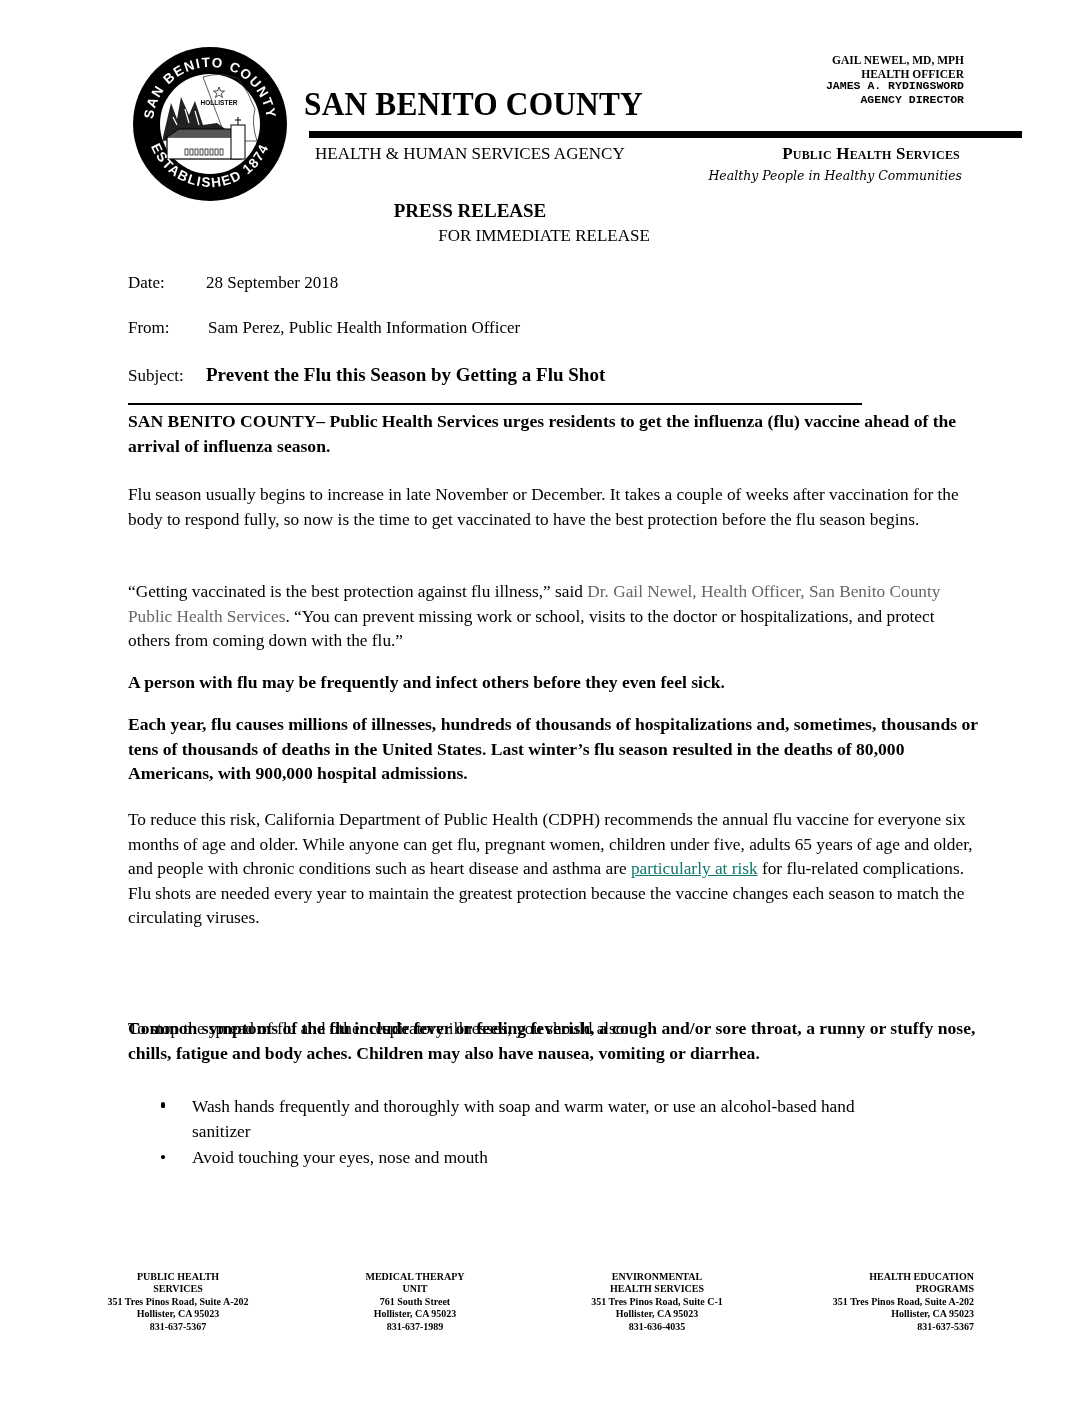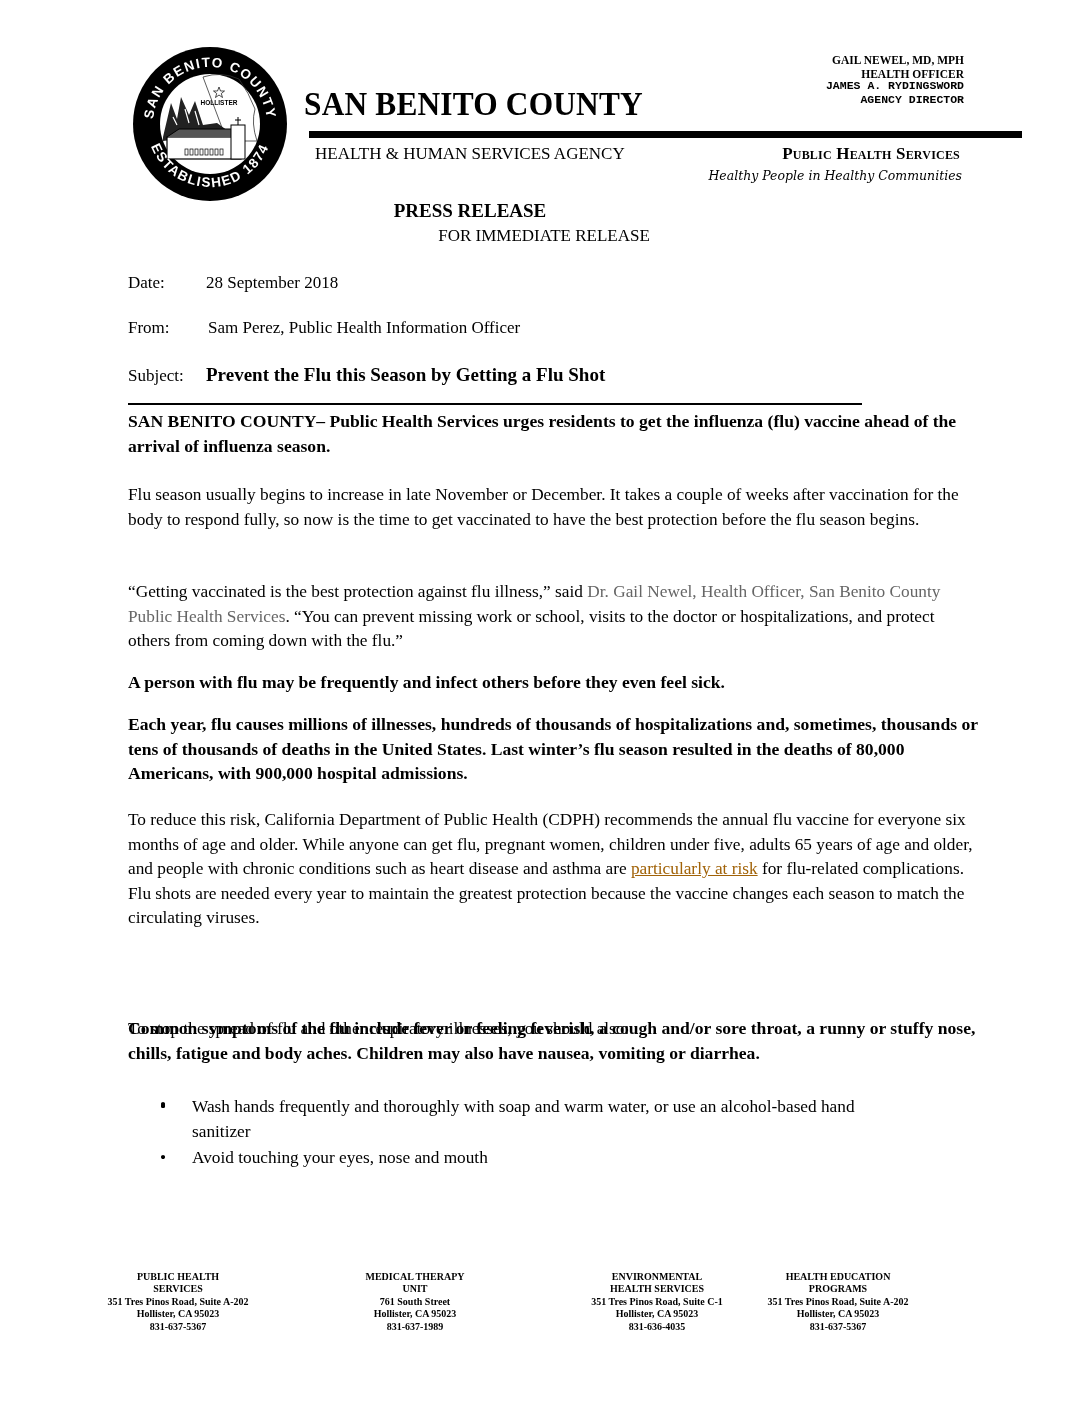--- a/index.html
+++ b/index.html
@@ -27,41 +27,41 @@
   .row-date { top: 273px; }
   .row-from { top: 318px; }
   .row-subj { top: 364px; }
   .subject-value { font-weight: bold; font-size: 19px; }
   .subject-rule { left: 128px; top: 403px; width: 734px; height: 2px; background: #000; }
 
   
   .para { left: 128px; width: 850px; font-size: 17.3px; line-height: 24.5px; }
   .para.bold { font-weight: bold; font-size: 17.6px; }
   .grey { color: #666666; }
-  a.link { color: #a16207; text-decoration: underline; }
+  a.link { color: #0f766e; text-decoration: underline; }
   #p-lead { top: 409px; }
   #p-season { top: 483px; }
   #p-quote { top: 580px; }
   #p-contagious { top: 670px; }
   #p-stats { top: 712px; }
   #p-cdph { top: 808px; }
   #p-symptoms { top: 976px; }
   #p-stop { top: 1017px; }
 
   .bullets { left: 160px; top: 1093px; width: 800px; margin: 0; padding: 0; list-style: none; font-size: 17.3px; line-height: 24.5px; }
   .bullets li { position: relative; padding-left: 32px; margin-bottom: 2px; }
   .bullets li .dot { position: absolute; left: 0; top: 0; }
 
   
   .footer-col { top: 1271px; width: 220px; text-align: center; font-size: 10px; line-height: 12.4px; font-weight: bold; }
   .footer-col .addr { font-weight: bold; }
   #fc1 { left: 68px; }
   #fc2 { left: 305px; }
   #fc3 { left: 547px; }
-  #fc4 { left: 728px; }
+  #fc4 { left: 754px; text-align: right; }
 </style>
 </head>
 <body>
 
 <div class="abs" id="logo">
   <svg width="158" height="158" viewBox="0 0 158 158">
     <defs>
       <path id="arcTop" d="M 22 79 A 57 57 0 0 1 136 79"></path>
       <path id="arcBot" d="M 16 79 A 63 63 0 0 0 142 79"></path>
     </defs>

